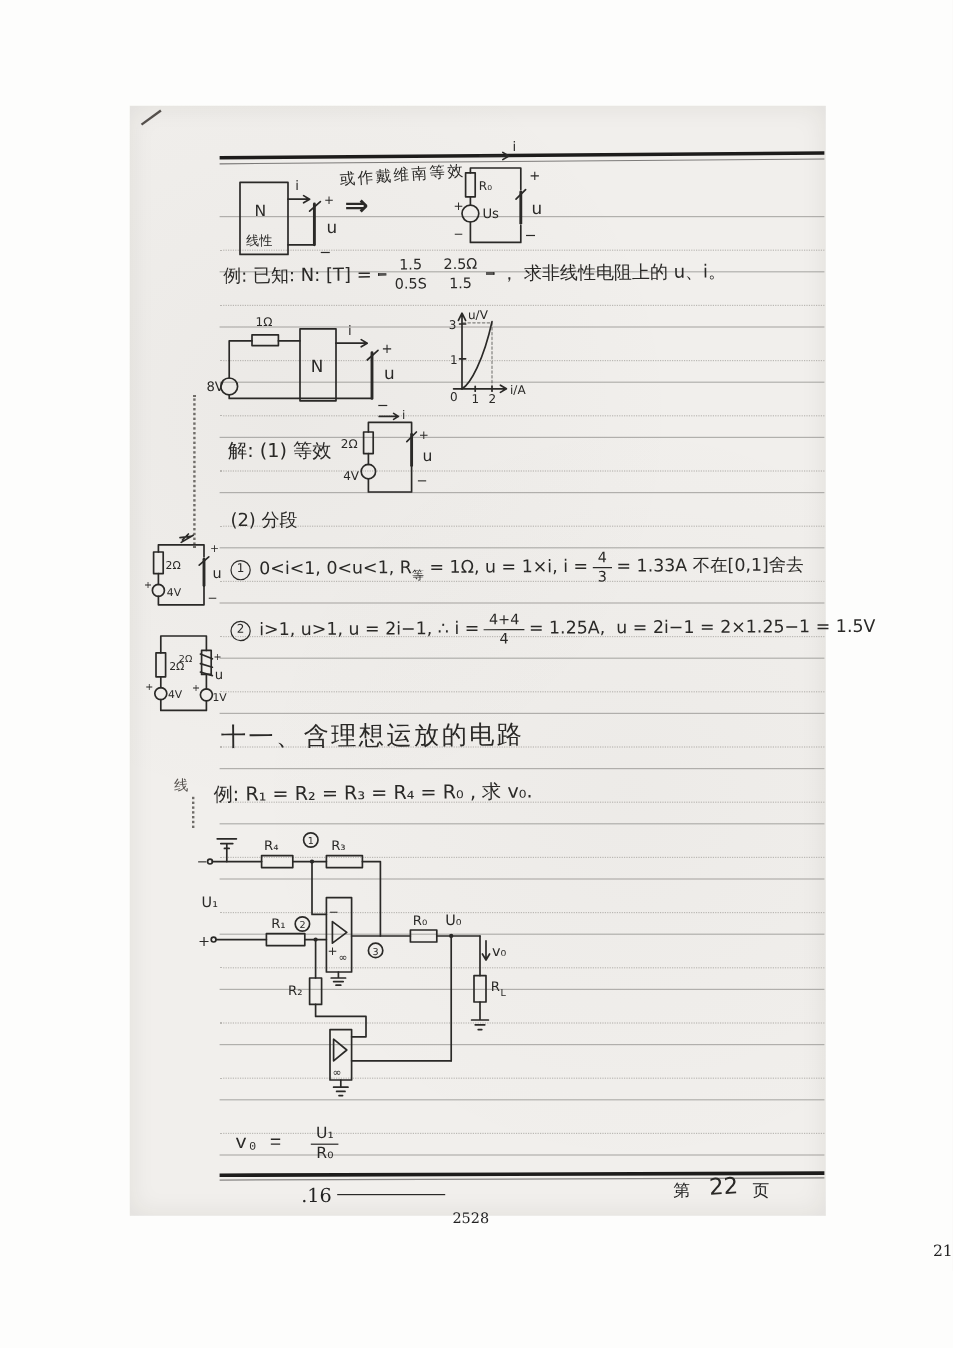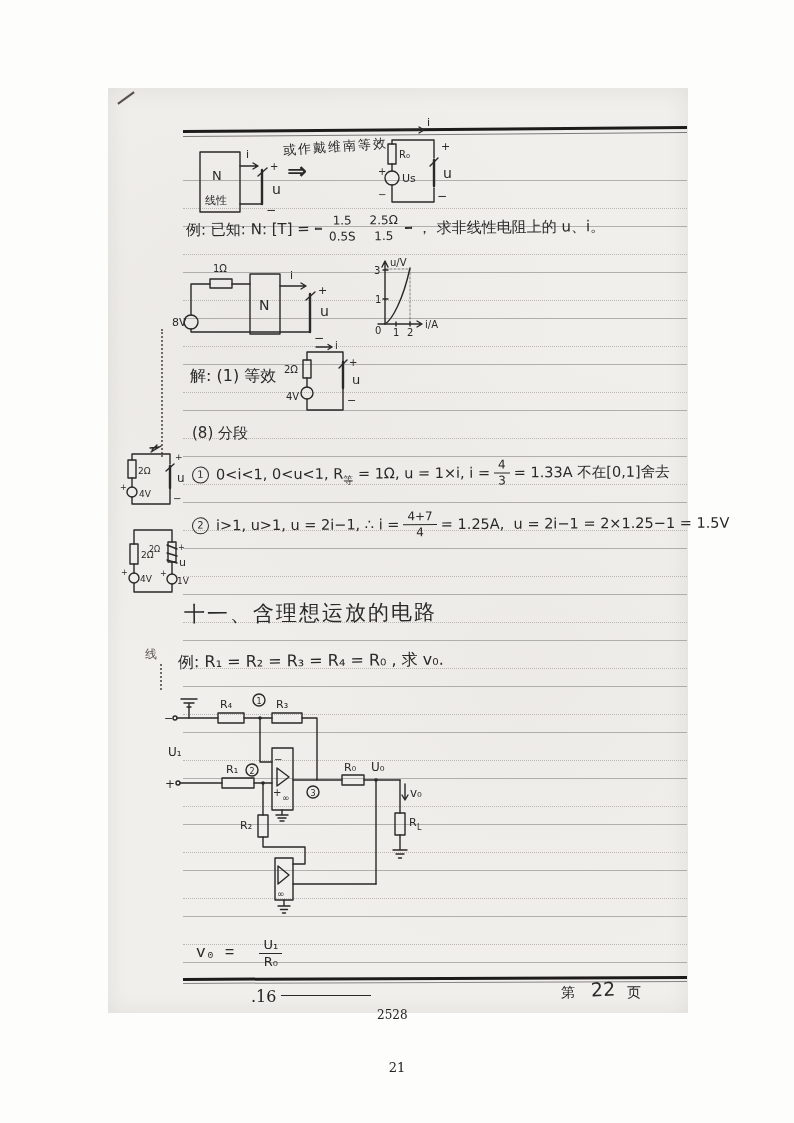--- a/index.html
+++ b/index.html
@@ -191,21 +191,21 @@
     <path d="M34,7 H50 M46,4.5 L50,7 L46,9.5"></path>
   </g>
   <text x="2" y="33" font-size="10">2Ω</text>
   <text x="4" y="60" font-size="10">4V</text>
   <text x="53" y="9" font-size="10">i</text>
   <text x="67" y="26" font-size="10">+</text>
   <text x="70" y="44" font-size="13">u</text>
   <text x="65" y="64" font-size="11">−</text>
 </svg>
 
-<div class="abs hw" style="left:192px;top:424px;font-size:15px;">(8) 分段</div>
+<div class="abs hw" style="left:192px;top:424px;font-size:15px;">(2) 分段</div>
 
 <svg style="left:118px;top:440px;" width="72" height="72" viewBox="0 0 72 72">
   <g class="wire">
     <path d="M14,14 V20 M14,38 V47 M14,57 V64 M14,14 H52 M52,14 V24 M52,48 V64 M14,64 H52"></path>
     <rect x="10" y="20" width="8" height="18"></rect>
     <circle cx="14" cy="52" r="5"></circle>
     <path class="thick" d="M52,26 V48"></path>
     <path d="M48,31 L56,24"></path>
     <path d="M34,10 l5,-5 m-7,3 l9,-1 m-8,5 l10,-6"></path>
   </g>
@@ -226,21 +226,21 @@
     <span class="num">4</span>
     <span class="den">3</span>
   </span>
   <span>= 1.33A 不在[0,1]舍去</span>
 </div>
 
 <div class="abs hw case" style="left:192px;top:510px;font-size:14.5px;transform:rotate(-0.3deg);">
   <span class="circ">2</span>
   <span>i&gt;1, u&gt;1, u = 2i−1, ∴ i =</span>
   <span class="frac">
-    <span class="num">4+7</span>
+    <span class="num">4+4</span>
     <span class="den">4</span>
   </span>
   <span>= 1.25A,  u = 2i−1 = 2×1.25−1 = 1.5V</span>
 </div>
 
 <svg style="left:118px;top:520px;" width="74" height="88" viewBox="0 0 74 88">
   <g class="wire">
     <path d="M16,10 H54 M16,72 H54 M16,10 V24 M16,44 V53 M16,63 V72 M54,10 V22 M54,42 V54 M54,64 V72"></path>
     <rect x="12" y="24" width="8" height="20"></rect>
     <rect x="50" y="22" width="8" height="20"></rect>
@@ -330,13 +330,13 @@
   </span>
 </div>
 
 <div class="abs serif" style="left:251px;top:987px;font-size:16px;">.16</div>
 <div class="abs" style="left:281px;top:995px;width:90px;height:1.2px;background:#2a2927;"></div>
 <div class="abs serif" style="left:377px;top:1008px;font-size:12px;">2528</div>
 <div class="abs serif" style="left:561px;top:984px;font-size:14px;">第</div>
 <div class="abs hw" style="left:591px;top:978px;font-size:19px;transform:rotate(-3deg);">22</div>
 <div class="abs serif" style="left:627px;top:984px;font-size:14px;">页</div>
 
-<div class="abs serif" style="left:0;right:0;top:1060px;text-align:center;font-size:13px;">21</div>
+<div class="abs serif" style="left:0;right:0;top:1036px;text-align:right;font-size:13px;">21</div>
 
 </body></html>

